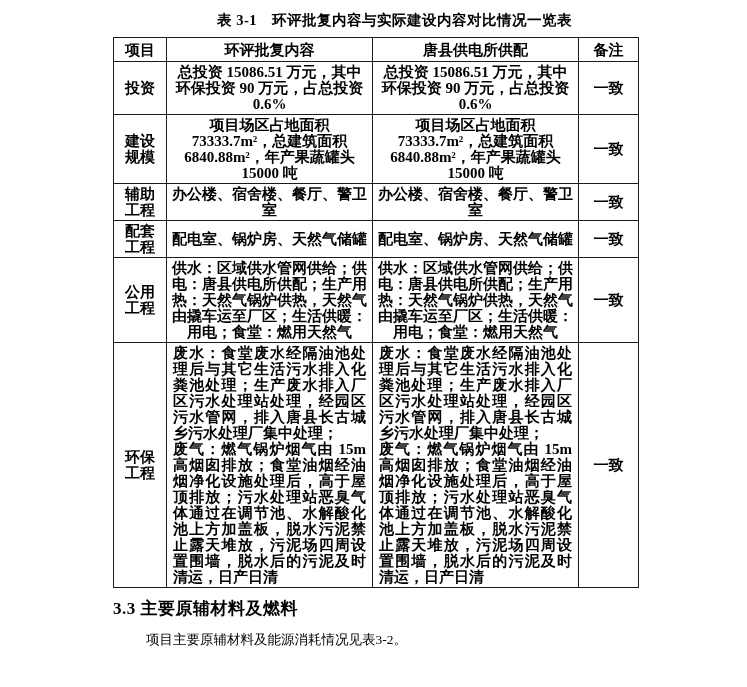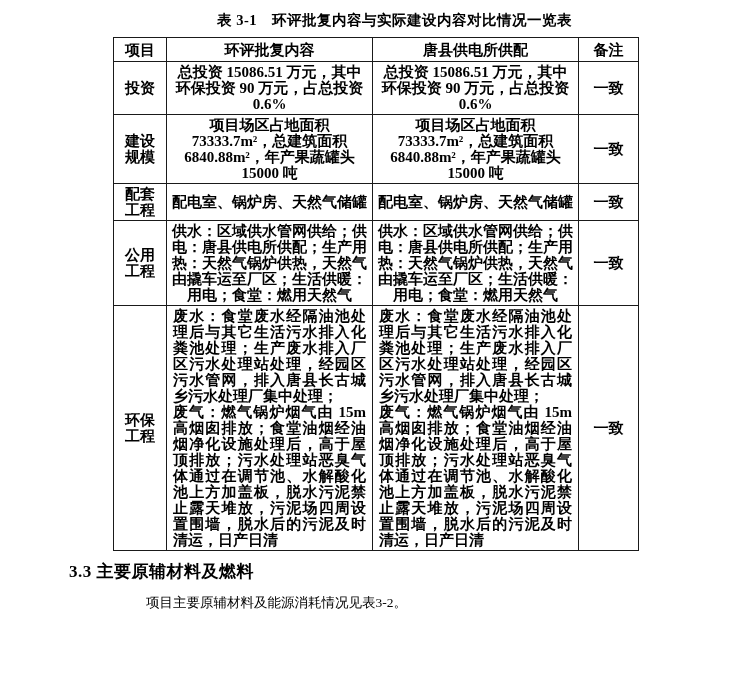--- a/index.html
+++ b/index.html
@@ -54,21 +54,21 @@
   table.cmp tr.r-supp   { height: 29px; margin-top: 12px; }
   table.cmp tr.r-util   { height: 82px; }
   table.cmp tr.r-env    { height: 242px; }
   table.cmp td.cell-justify {
     text-align: justify;
     vertical-align: top;
     padding: 2px 6px;
   }
   table.cmp td.cell-label { padding: 2px 2px; }
   .section-heading {
-    margin: 9px 0 0 69px;
+    margin: 9px 0 0 113px;
     font-size: 17px;
     font-weight: bold;
     letter-spacing: 0.5px;
   }
   .body-paragraph {
     margin: 11px 0 0 146px;
     font-size: 13.5px;
   }
 </style>
 </head>
@@ -100,20 +100,27 @@
         <td>总投资 15086.51 万元，其中环保投资 90 万元，占总投资 0.6%</td>
         <td>一致</td>
       </tr>
       <tr class="r-scale">
         <td class="cell-label">建设
 规模</td>
         <td>项目场区占地面积 73333.7m²，总建筑面积 6840.88m²，年产果蔬罐头 15000 吨</td>
         <td>项目场区占地面积 73333.7m²，总建筑面积 6840.88m²，年产果蔬罐头 15000 吨</td>
         <td>一致</td>
       </tr>
+      <tr class="r-aux">
+        <td class="cell-label">辅助
+工程</td>
+        <td>办公楼、宿舍楼、餐厅、警卫室</td>
+        <td>办公楼、宿舍楼、餐厅、警卫室</td>
+        <td>一致</td>
+      </tr>
       <tr class="r-supp">
         <td class="cell-label">配套
 工程</td>
         <td>配电室、锅炉房、天然气储罐</td>
         <td>配电室、锅炉房、天然气储罐</td>
         <td>一致</td>
       </tr>
       <tr class="r-util">
         <td class="cell-label">公用
 工程</td>

